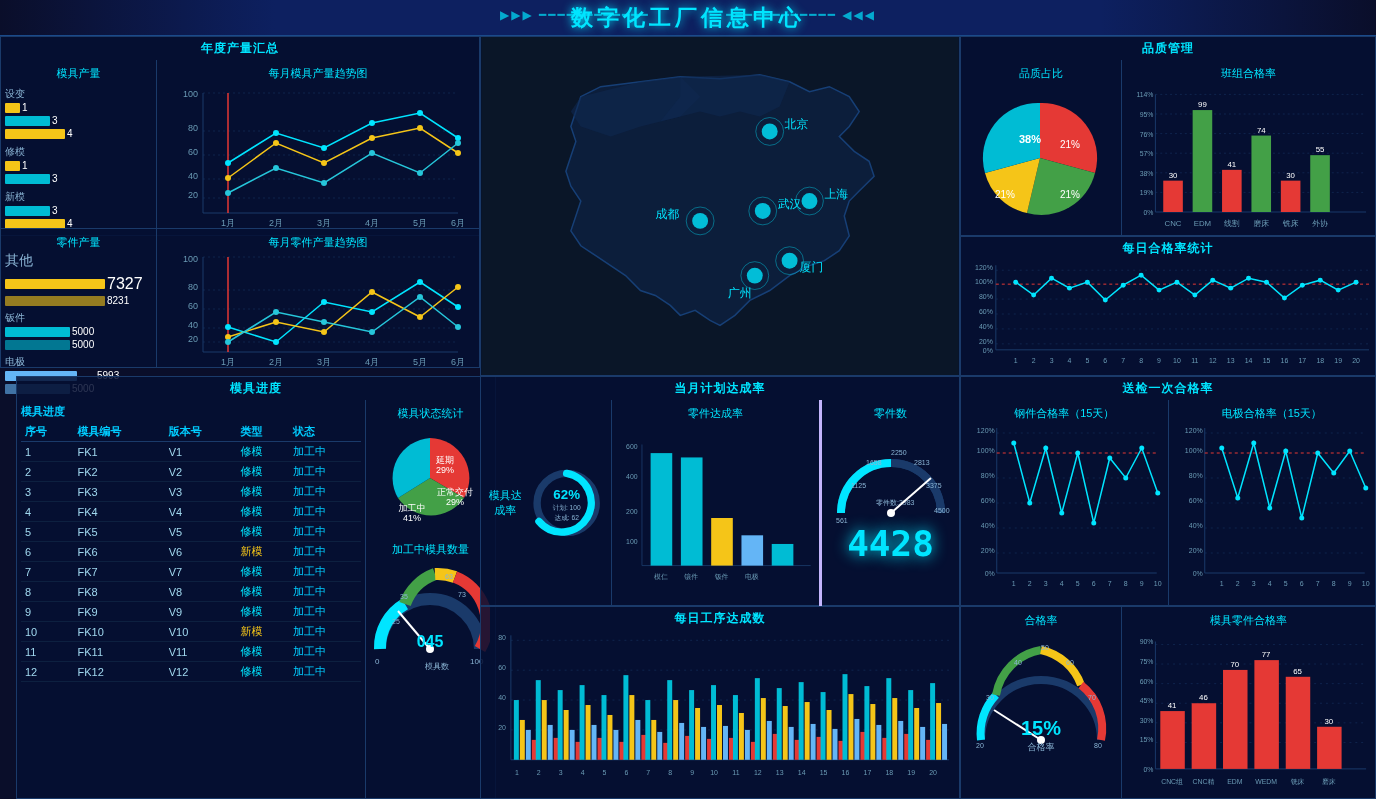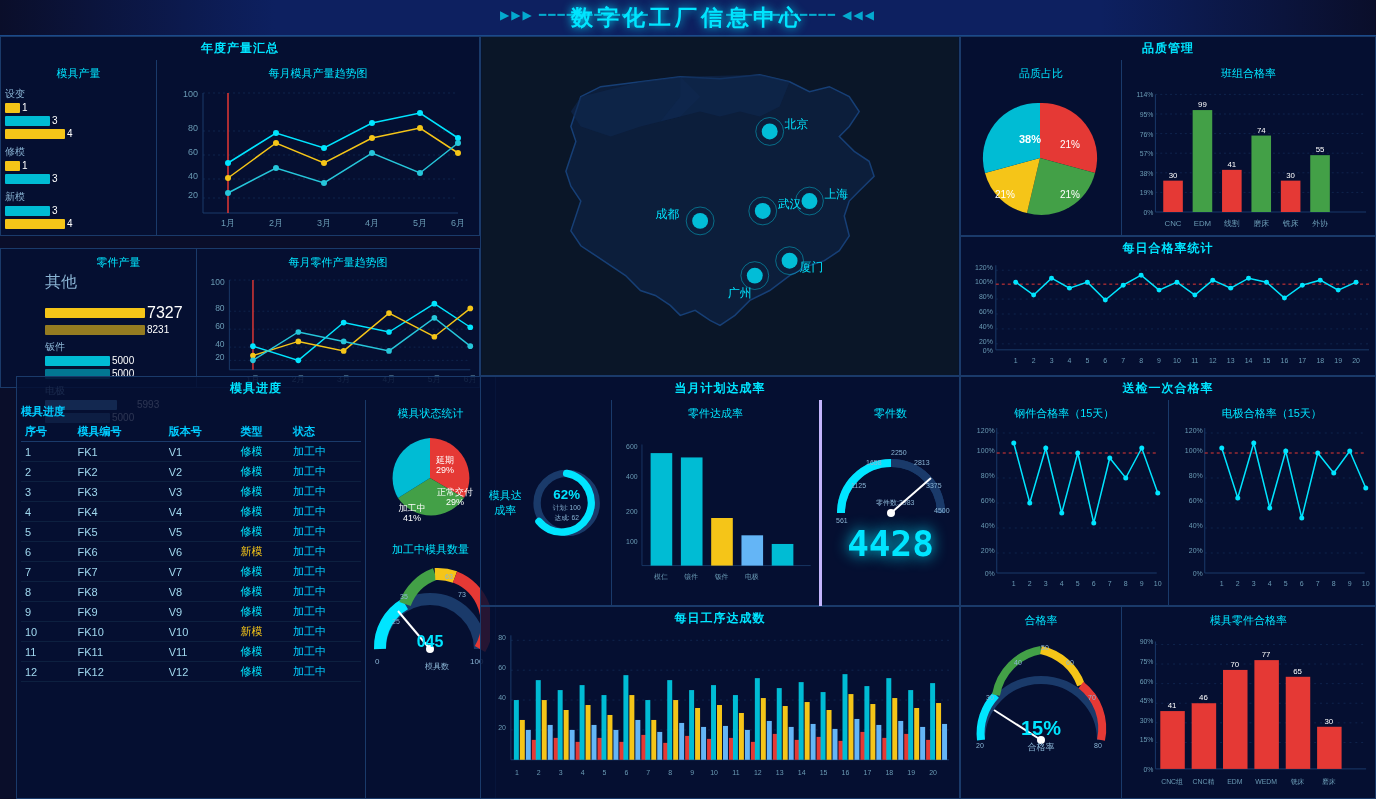--- a/index.html
+++ b/index.html
@@ -224,28 +224,28 @@
         <circle cx="103" cy="85" r="3" fill="#26c6da"></circle>
         <circle cx="151" cy="100" r="3" fill="#26c6da"></circle>
         <circle cx="199" cy="70" r="3" fill="#26c6da"></circle>
         <circle cx="247" cy="90" r="3" fill="#26c6da"></circle>
         <circle cx="285" cy="60" r="3" fill="#26c6da"></circle>
       </svg>
     </div>
   </div>
 </div>
 
-<div class="panel" style="top:248px;left:0;width:480px;height:140px;padding-left:40px;">
+<div class="panel" style="top:228px;left:0;width:480px;height:140px;">
   <div style="display:flex; height:100%;">
 
     <div style="width:155px; padding:4px;">
       <div class="panel-section-title">零件产量</div>
 
       <div style="margin-bottom:5px;">
-        <div style="color:#8ab4d4;font-size:16px;margin-bottom:11px;">其他</div>
+        <div style="color:#8ab4d4;font-size:14px;margin-bottom:5px;">其他</div>
         <div style="display:flex;align-items:center;gap:2px;margin-bottom:2px;">
           <div style="width:100px;height:10px;background:#f5c518;border-radius:1px;"></div>
           <span style="color:#fff;font-size:16px;">7327</span>
         </div>
         <div style="display:flex;align-items:center;gap:2px;">
           <div style="width:100px;height:10px;background:#f5c518;border-radius:1px;opacity:0.6;"></div>
           <span style="color:#fff;font-size:10px;">8231</span>
         </div>
       </div>
 

